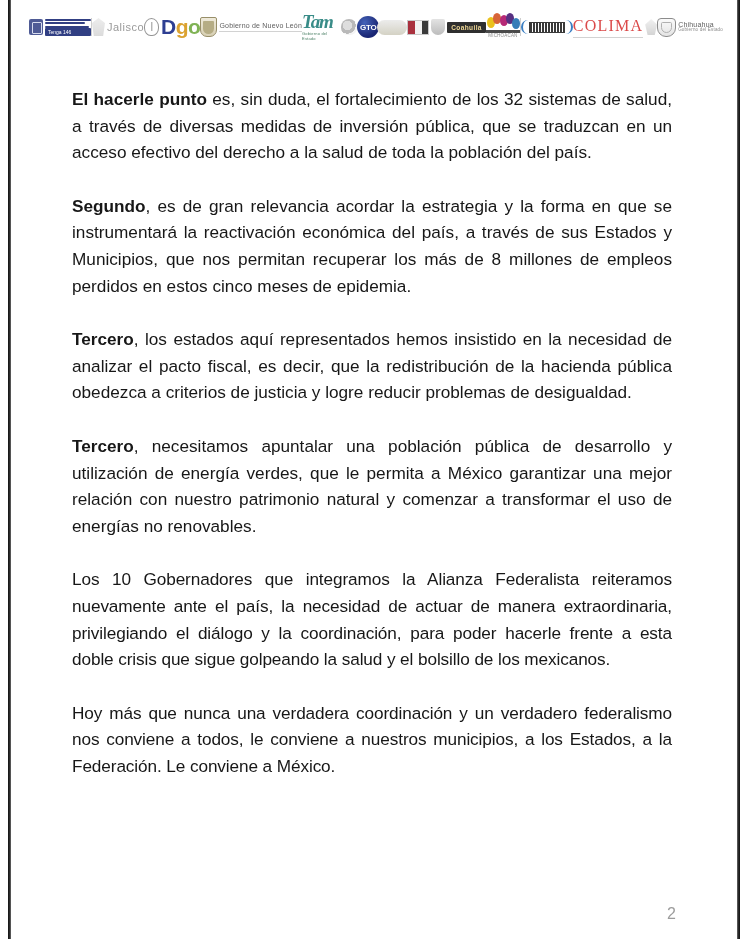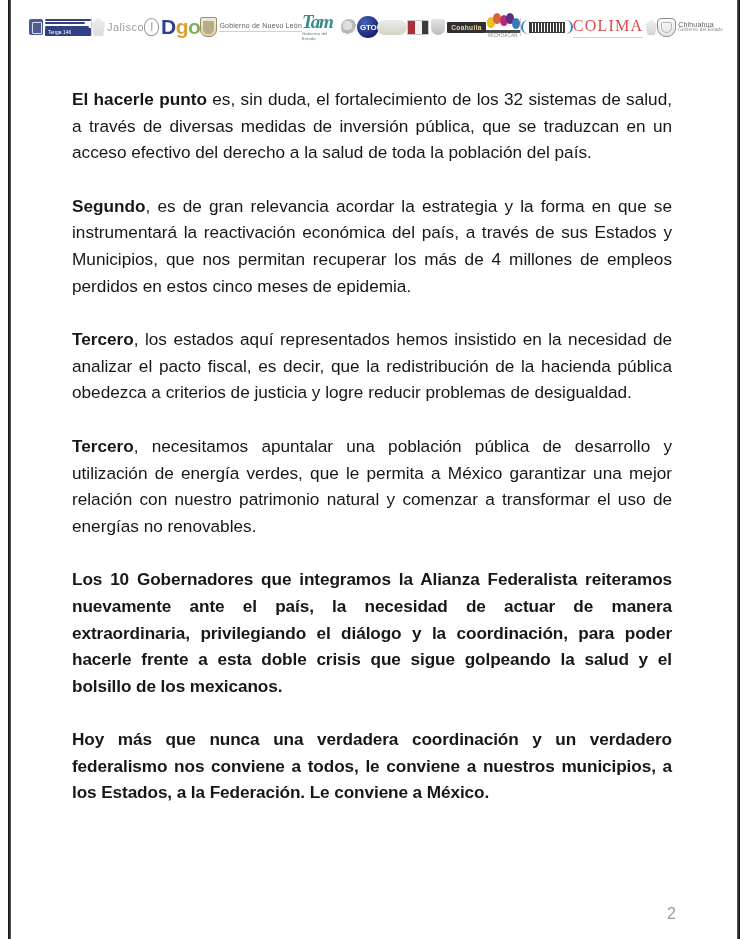--- a/index.html
+++ b/index.html
@@ -202,21 +202,21 @@
     margin: 0 0 27px 0;
     font-size: 17.2px;
     line-height: 26.6px;
     color: #171717;
     text-align: justify;
     text-justify: inter-word;
     letter-spacing: 0px;
     font-family: "Liberation Sans", sans-serif;
   }
   p.para.bold {
-    font-weight: bold;
+    font-weight: normal;
     letter-spacing: -.1px;
   }
   p.para .lead { font-weight: bold; }
   p.para:last-child { margin-bottom: 12px; }
 
   .page-number {
     position: absolute;
     right: 74px;
     bottom: 16px;
     font-size: 16px;
@@ -334,21 +334,21 @@
 
   </div>
 
   <div class="doc-body">
 
     <p class="para">
       <span class="lead">El hacerle punto</span><span> es, sin duda, el fortalecimiento de los 32 sistemas de salud, a través de diversas medidas de inversión pública, que se traduzcan en un acceso efectivo del derecho a la salud de toda la población del país.</span>
     </p>
 
     <p class="para">
-      <span class="lead">Segundo</span><span>, es de gran relevancia acordar la estrategia y la forma en que se instrumentará la reactivación económica del país, a través de sus Estados y Municipios, que nos permitan recuperar los más de 4 millones de empleos perdidos en estos cinco meses de epidemia.</span>
+      <span class="lead">Segundo</span><span>, es de gran relevancia acordar la estrategia y la forma en que se instrumentará la reactivación económica del país, a través de sus Estados y Municipios, que nos permitan recuperar los más de 8 millones de empleos perdidos en estos cinco meses de epidemia.</span>
     </p>
 
     <p class="para">
       <span class="lead">Tercero</span><span>, los estados aquí representados hemos insistido en la necesidad de analizar el pacto fiscal, es decir, que la redistribución de la hacienda pública obedezca a criterios de justicia y logre reducir problemas de desigualdad.</span>
     </p>
 
     <p class="para">
       <span class="lead">Tercero</span><span>, necesitamos apuntalar una población pública de desarrollo y utilización de energía verdes, que le permita a México garantizar una mejor relación con nuestro patrimonio natural y comenzar a transformar el uso de energías no renovables.</span>
     </p>
 

